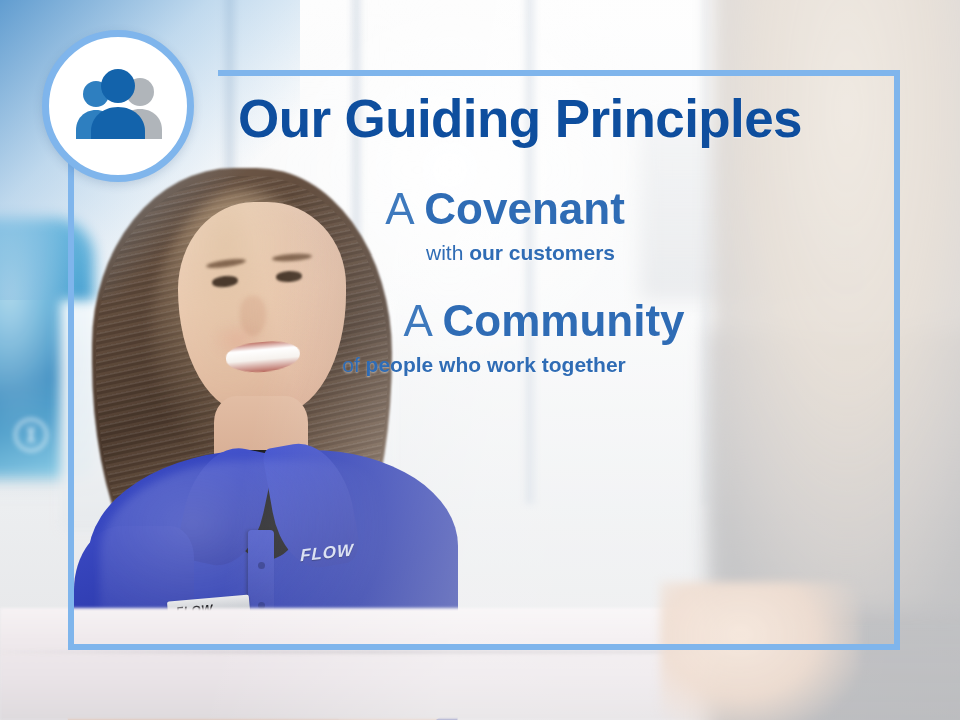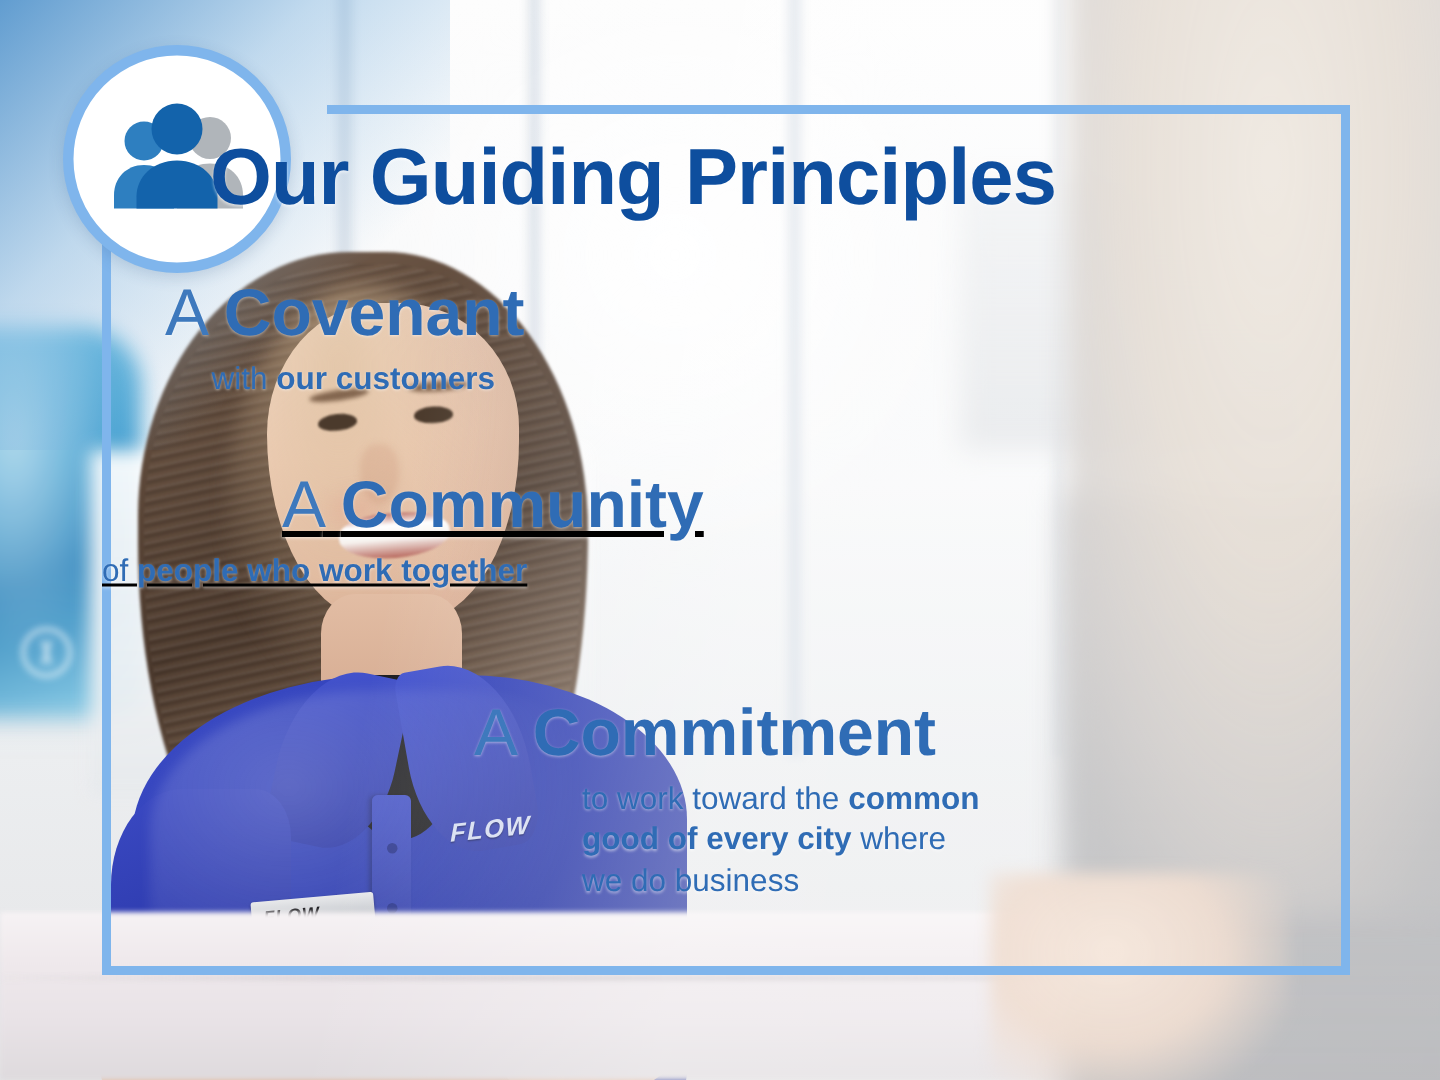--- a/index.html
+++ b/index.html
@@ -293,33 +293,33 @@
     background:#ffffff;
     border:7px solid #7fb5ec;
     box-shadow: 0 3px 10px rgba(40,80,130,.18);
     display:flex; align-items:center; justify-content:center;
   }
   .people-icon { width:100px; height:76px; display:block; }
 
   
   .content {
     position:absolute; left:68px; top:70px; width:832px; height:580px;
-    text-align:left;
+    text-align:center;
   }
   .title {
     position:absolute; top:22px; left:0; right:0;
     color:#0e4e9e;
     font-size:53px; font-weight:700; letter-spacing:-.6px;
     line-height:1.02;
     text-shadow: 0 1px 2px rgba(255,255,255,.55);
     padding-left:72px;
   }
   .principle { position:absolute; left:0; right:0; }
   .p1 { top:116px; }
-  .p2 { top:244px;text-decoration:underline; }
+  .p2 { top:228px; }
   .p3 { top:396px; }
 
   .headline {
     color:#2f6cb5;
     font-size:44px; line-height:1.05;
     text-shadow: 0 1px 2px rgba(255,255,255,.5);
   }
   .headline .article { font-weight:400; color:#3e79bd; }
   .headline .word { font-weight:700; }
   .p1 .headline { padding-left:42px; }
@@ -433,22 +433,15 @@
     </div>
 
     <div class="principle p2">
       <div class="headline">
         <span class="article">A</span>
         <span class="word">Community</span>
       </div>
       <div class="sub"><span>of </span><b>people who work together</b><br></div>
     </div>
 
-    <div class="principle p3">
-      <div class="headline">
-        <span class="article">A</span>
-        <span class="word">Commitment</span>
-      </div>
-      <div class="sub"><span>to work toward the </span><b>common</b><br><b>good of every city</b><span> where</span><br><span>we do business</span></div>
-    </div>
 
   </div>
 </div>
 
 </body></html>

